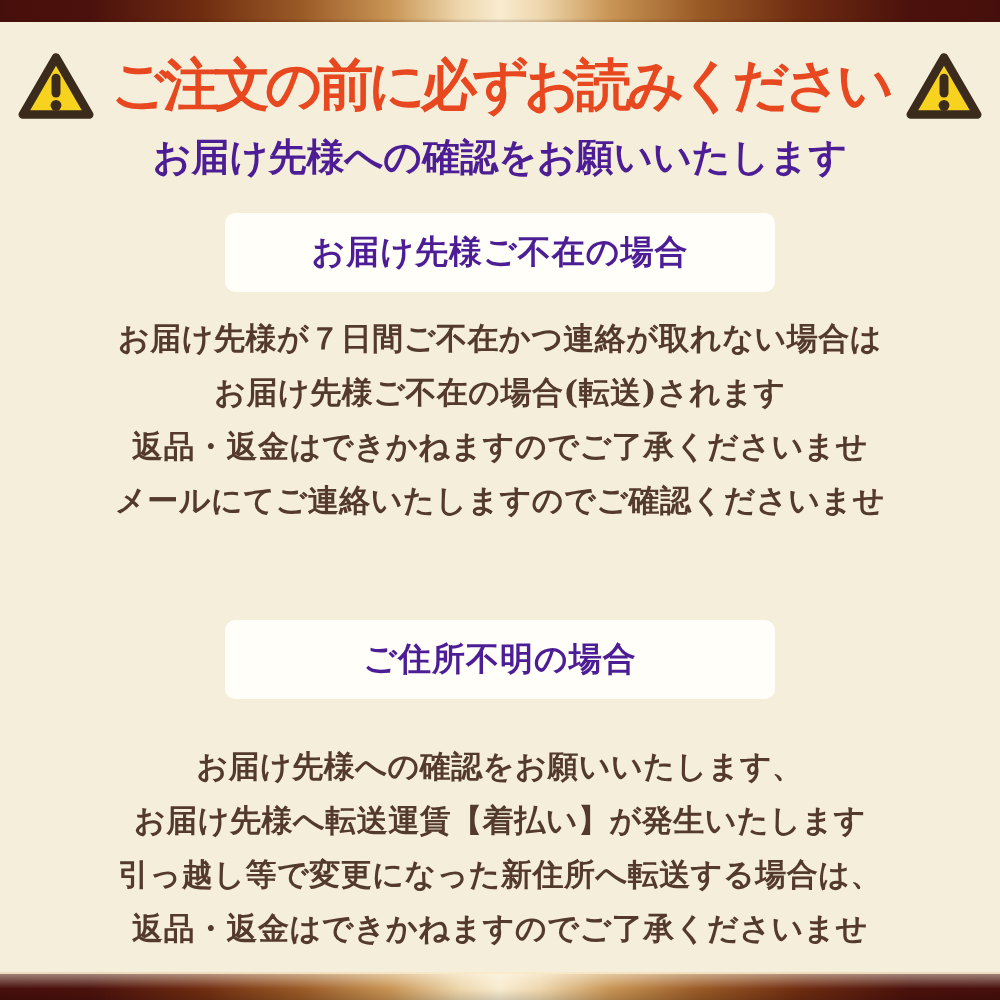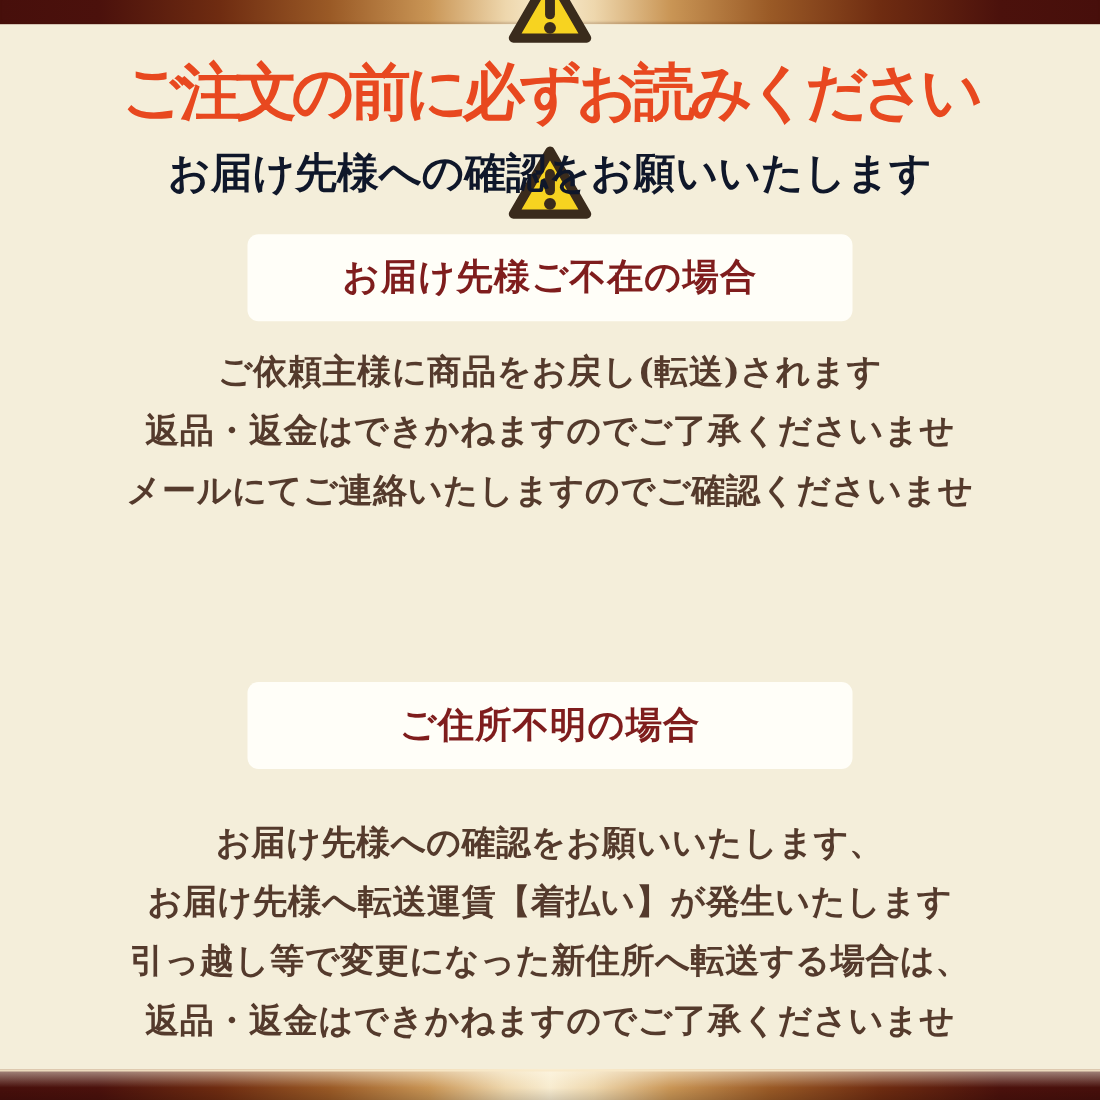--- a/index.html
+++ b/index.html
@@ -47,42 +47,41 @@
   .title-row {
     position: absolute;
     top: 48px;
     left: 0;
     width: 1000px;
     height: 76px;
     display: flex;
     align-items: center;
     justify-content: center;
     gap: 16px;
-    flex-direction: column;
   }
   .warning-icon { width: 78px; height: 68px; flex: 0 0 auto; }
   .page-title {
     font-size: 56px;
     font-weight: bold;
     letter-spacing: -5px;
     color: #e8481f;
     white-space: nowrap;
     line-height: 1;
     padding-bottom: 4px;
   }
 
   .page-subtitle {
     position: absolute;
     top: 133px;
     left: 0;
     width: 1000px;
     text-align: center;
     font-size: 38px;
     font-weight: bold;
-    color: #0f172a;
+    color: #4c1d95;
     letter-spacing: 0px;
     line-height: 1.25;
   }
 
   
   .section-box {
     position: absolute;
     left: 225px;
     width: 550px;
     height: 79px;
@@ -90,21 +89,21 @@
     border-radius: 10px;
     display: flex;
     align-items: center;
     justify-content: center;
   }
   .section-box.absence { top: 213px; }
   .section-box.address { top: 620px; }
   .section-heading {
     font-size: 33px;
     font-weight: 600;
-    color: #7f1d1d;
+    color: #4c1d95;
     letter-spacing: 1px;
     white-space: nowrap;
   }
 
   
   .body-paragraph {
     position: absolute;
     left: 0;
     width: 1000px;
     text-align: center;
@@ -139,21 +138,22 @@
     </svg>
   </div>
 
   <div class="page-subtitle">お届け先様への確認をお願いいたします</div>
 
   <div class="section-box absence">
     <div class="section-heading">お届け先様ご不在の場合</div>
   </div>
 
   <div class="body-paragraph absence">
-    <div class="body-line">ご依頼主様に商品をお戻し(転送)されます</div>
+    <div class="body-line">お届け先様が７日間ご不在かつ連絡が取れない場合は</div>
+    <div class="body-line">お届け先様ご不在の場合(転送)されます</div>
     <div class="body-line">返品・返金はできかねますのでご了承くださいませ</div>
     <div class="body-line">メールにてご連絡いたしますのでご確認くださいませ</div>
   </div>
 
   <div class="section-box address">
     <div class="section-heading">ご住所不明の場合</div>
   </div>
 
   <div class="body-paragraph address">
     <div class="body-line">お届け先様への確認をお願いいたします、</div>

